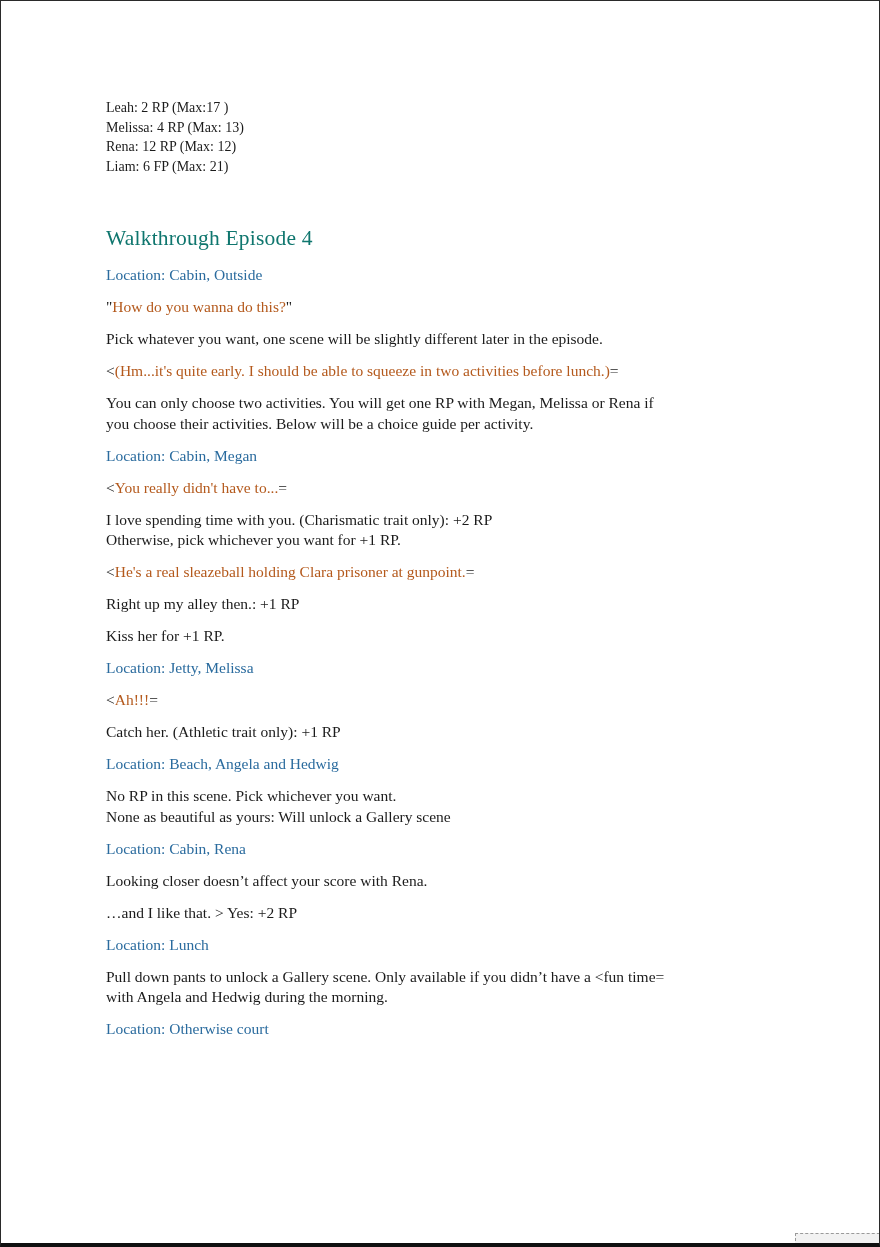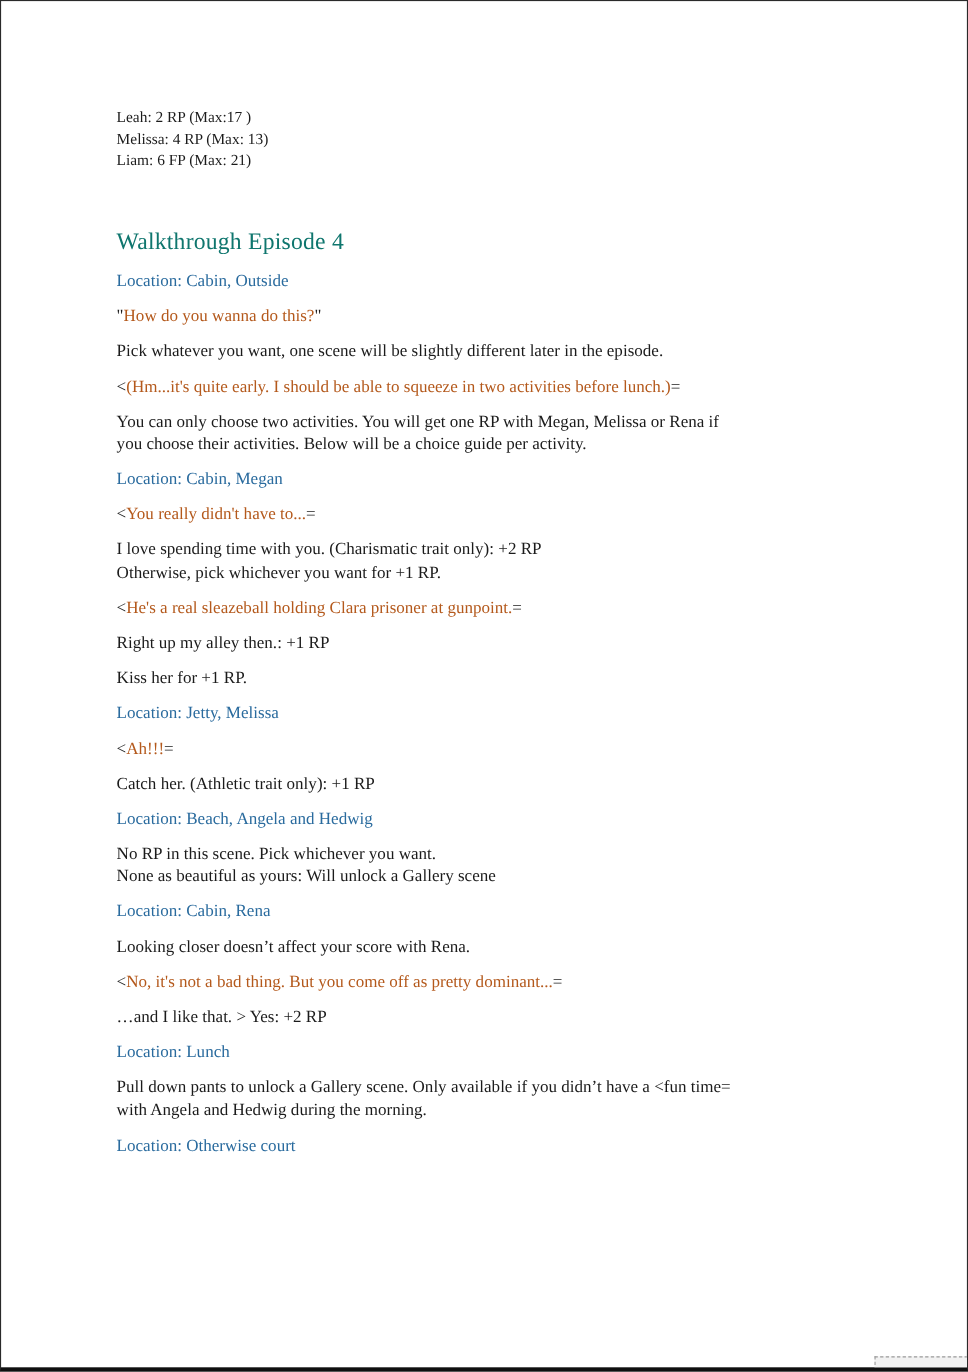--- a/index.html
+++ b/index.html
@@ -66,20 +66,21 @@
 </style>
 </head>
 <body>
 
 <div class="page">
   <div class="content">
 
     <div class="stats">
         <div>Leah: 2 RP (Max:17 )</div>
         <div>Melissa: 4 RP (Max: 13)</div>
+        <div>Rena: 12 RP (Max: 12)</div>
         <div>Liam: 6 FP (Max: 21)</div>
       </div>
 
     <h1 class="doc-heading">Walkthrough Episode 4</h1>
 
     <div class="blocks">
         <p class="block location">Location: Cabin, Outside</p>
         <p class="block dialog"><span class="delim">"</span><span class="accent">How do you wanna do this?</span><span class="delim">"</span></p>
         <p class="block body">Pick whatever you want, one scene will be slightly different later in the episode.</p>
         <p class="block dialog"><span class="delim">&lt;</span><span class="accent">(Hm...it's quite early. I should be able to squeeze in two activities before lunch.)</span><span class="delim">=</span></p>
@@ -90,21 +91,20 @@
         <p class="block dialog"><span class="delim">&lt;</span><span class="accent">He's a real sleazeball holding Clara prisoner at gunpoint.</span><span class="delim">=</span></p>
         <p class="block body">Right up my alley then.: +1 RP</p>
         <p class="block body">Kiss her for +1 RP.</p>
         <p class="block location">Location: Jetty, Melissa</p>
         <p class="block dialog"><span class="delim">&lt;</span><span class="accent">Ah!!!</span><span class="delim">=</span></p>
         <p class="block body">Catch her. (Athletic trait only): +1 RP</p>
         <p class="block location">Location: Beach, Angela and Hedwig</p>
         <p class="block body">No RP in this scene. Pick whichever you want.<br>None as beautiful as yours: Will unlock a Gallery scene</p>
         <p class="block location">Location: Cabin, Rena</p>
         <p class="block body">Looking closer doesn’t affect your score with Rena.</p>
-        <p class="block dialog"><span class="delim">&lt;</span><span class="accent">No, it's not a bad thing. But you come off as pretty dominant...</span><span class="delim">=</span></p>
         <p class="block body">…and I like that. &gt; Yes: +2 RP</p>
         <p class="block location">Location: Lunch</p>
         <p class="block body">Pull down pants to unlock a Gallery scene. Only available if you didn’t have a &lt;fun time= with Angela and Hedwig during the morning.</p>
         <p class="block location">Location: Otherwise court</p>
       </div>
 
   </div>
 
   <div class="fragment"></div>
 </div>

